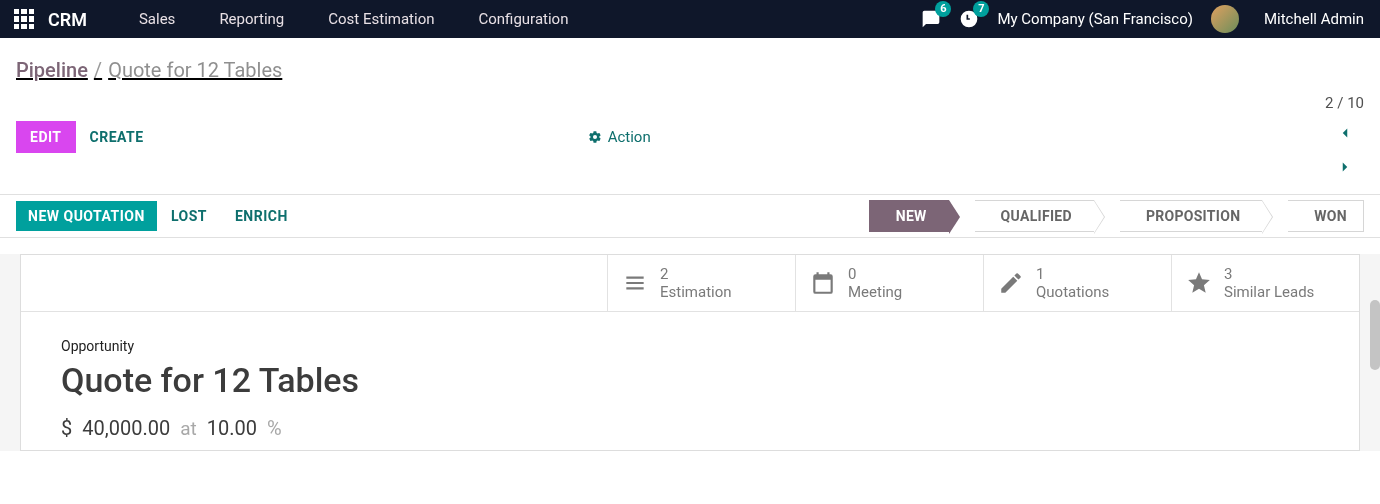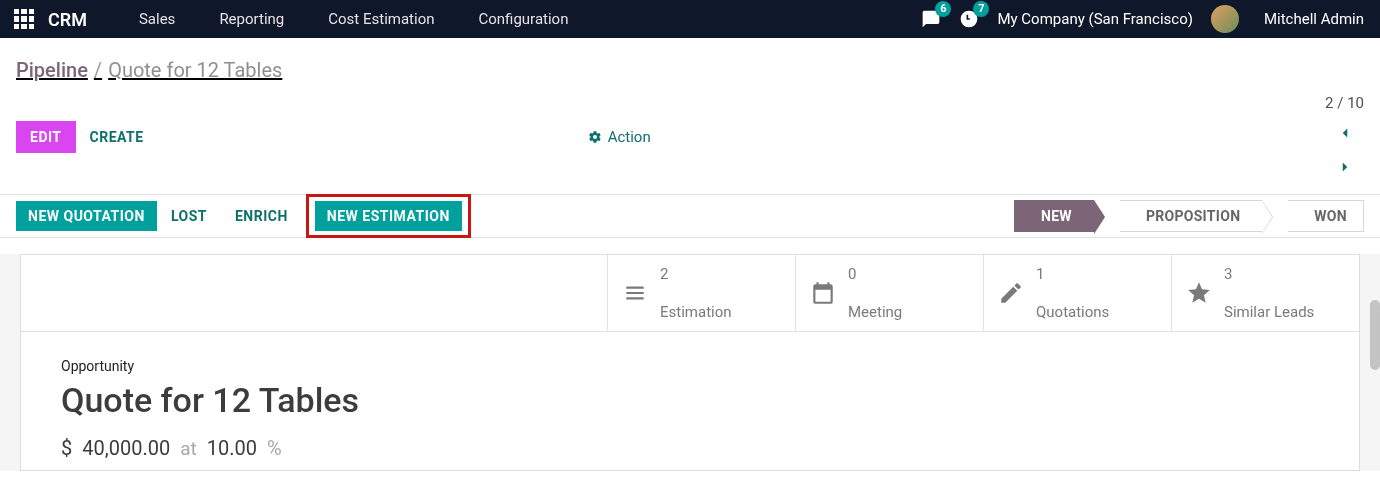--- a/index.html
+++ b/index.html
@@ -57,21 +57,21 @@
   
   .sheet-wrap { background:#f5f5f5; padding: 0; }
   .sheet { margin: 0 auto; max-width: 1340px; background:#fff; border:1px solid #ddd; margin-top:16px; }
 
   .stat-row { display:flex; border-bottom:1px solid #e2e2e2; }
   .stat-spacer { flex:1; }
   .stat { width:188px; border-left:1px solid #e2e2e2; padding:10px 14px; display:flex; align-items:center; gap:12px; cursor:pointer;}
   .stat svg { width:26px; height:26px; fill:#7a7a7a; }
   .stat-text { display:flex; flex-direction:column; line-height:1.2; }
   .stat-num { color:#7a7a7a; font-size:15px; }
-  .stat-label { color:#7a7a7a; font-size:15px;margin-top:20px; }
+  .stat-label { color:#7a7a7a; font-size:15px; }
 
   .opp-body { padding: 26px 40px 10px 40px; }
   .opp-label { font-size:14px; color:#222; margin-bottom:6px; }
   .opp-title { font-size:34px; font-weight:500; color:#3c3c3c; margin-bottom:16px; }
   .opp-money { font-size:20px; color:#3c3c3c; display:flex; align-items:baseline; gap:10px;}
   .opp-money .at { color:#a8a8a8; font-size:19px; }
   .opp-money .pct { color:#3c3c3c; }
   .opp-money .sign { color:#a8a8a8; }
 
   
@@ -144,26 +144,24 @@
           <path d="M9 6l6 6-6 6"></path>
         </svg></span>
   </div>
 </div>
 
 <div class="status-bar">
   <div class="lhs-btns">
     <button class="sb-btn">NEW QUOTATION</button>
     <button class="sb-link">LOST</button>
     <button class="sb-link">ENRICH</button>
-    <span class="highlight-box">
-      <button class="sb-btn">NEW ESTIMATION</button>
-    </span>
   </div>
   <div class="stages">
     <div class="stage active">NEW</div>
+    <div class="stage">QUALIFIED</div>
     <div class="stage">PROPOSITION</div>
     <div class="stage">WON</div>
   </div>
 </div>
 
 <div class="sheet-wrap">
   <div class="sheet">
     <div class="stat-row">
       <div class="stat-spacer"></div>
       <div class="stat">

